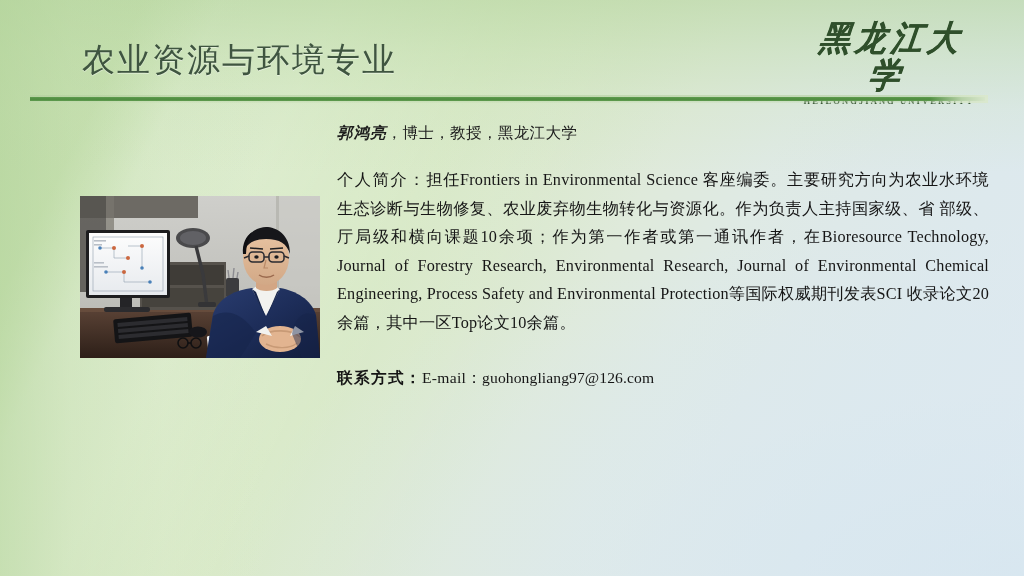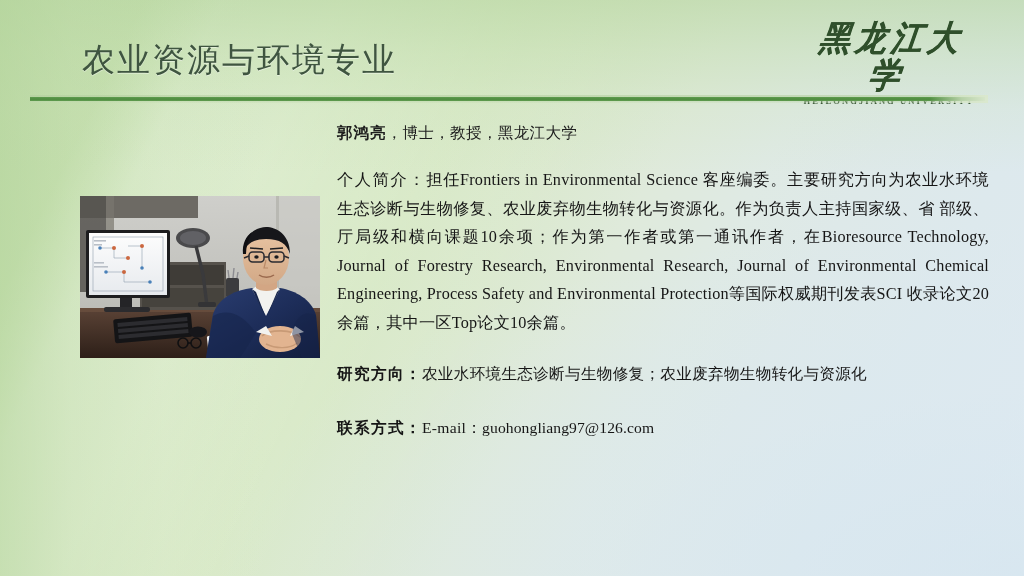--- a/index.html
+++ b/index.html
@@ -176,20 +176,21 @@
   .line-name {
     font-family:"Liberation Serif", serif;
     font-size:15.5px;
     color:#1d1d1d;
     letter-spacing:0.4px;
     white-space:nowrap;
   }
   .line-name .nm {
     font-weight:700;
     letter-spacing:1px;
+    font-style:italic;
   }
 
   .bio {
     margin-top:22px;
     font-family:"Liberation Serif", serif;
     font-size:16.2px;
     line-height:28.6px;
     color:#161616;
     text-align:justify;
     text-justify:inter-character;
@@ -407,22 +408,19 @@
   <div class="content">
 
     <div class="line-name">
       <span class="nm">郭鸿亮</span><span>，博士，教授，黑龙江大学</span>
     </div>
 
     <p class="bio">
       <span class="lbl">个人简介：</span><span>担任Frontiers in Environmental Science 客座编委。主要研究方向为农业水环境生态诊断与生物修复、农业废弃物生物转化与资源化。作为负责人主持国家级、省 部级、厅局级和横向课题10余项；作为第一作者或第一通讯作者，在Bioresource Technology, Journal of Forestry Research, Environmental Research, Journal of Environmental  Chemical Engineering, Process Safety and Environmental Protection等国际权威期刊发表SCI 收录论文20余篇，其中一区Top论文10余篇。</span>
     </p>
 
-    <div class="line-direction">
-      <span class="lbl">研究方向：</span><span>农业水环境生态诊断与生物修复；农业废弃物生物转化与资源化</span>
-    </div>
 
     <div class="line-contact">
       <span class="lbl">联系方式：</span><span>E-mail：</span><span class="mail">guohongliang97@126.com</span>
     </div>
 
   </div>
 </div>
 
 </body></html>

